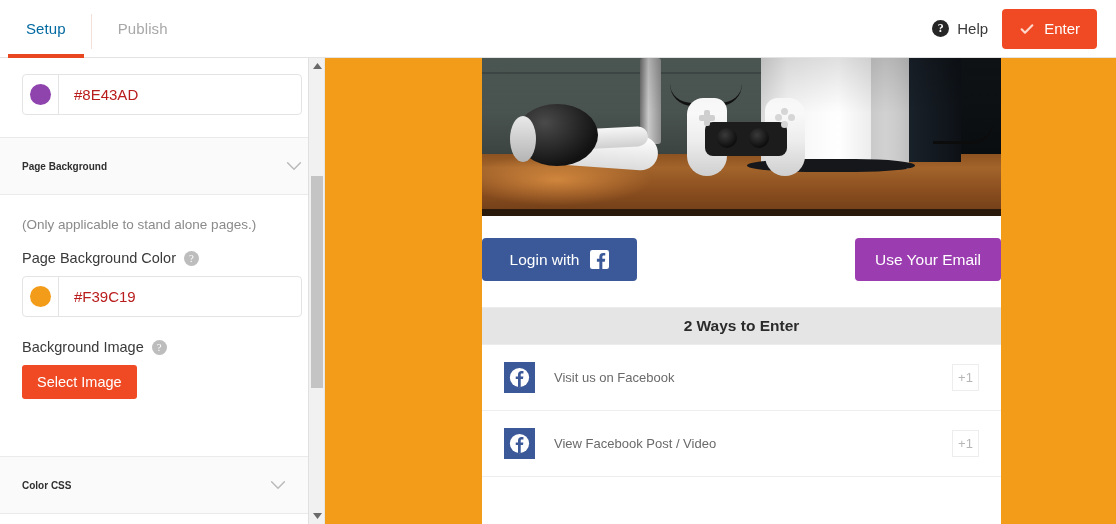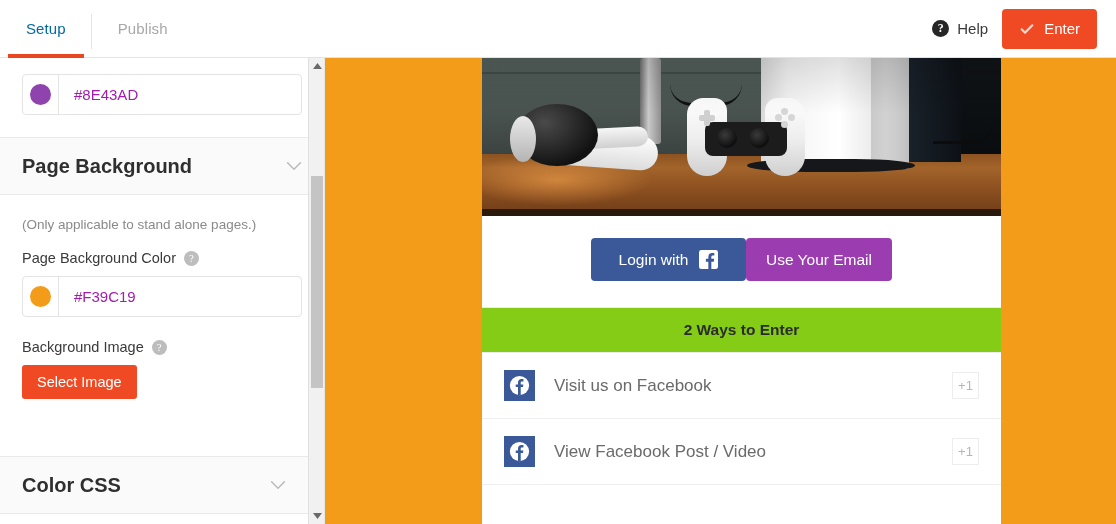--- a/index.html
+++ b/index.html
@@ -72,29 +72,29 @@
     display: flex; align-items: center; height: 41px;
     border: 1px solid #e4e4e4; border-radius: 4px; background: #fff;
     overflow: hidden;
   }
   .swatch-cell {
     width: 36px; min-width: 36px; height: 100%;
     display: flex; align-items: center; justify-content: center;
     border-right: 1px solid #e4e4e4;
   }
   .swatch { width: 21px; height: 21px; border-radius: 50%; }
-  .color-text { padding-left: 15px; font-size: 15px; color: #a21caf; }
+  .color-text { padding-left: 15px; font-size: 15px; color: #b91c1c; }
 
   .section-head {
     display: flex; align-items: center; justify-content: space-between;
     height: 58px; padding: 0 22px;
     background: #fafafa; border-top: 1px solid #eaeaea; border-bottom: 1px solid #eaeaea;
     cursor: pointer;
   }
-  .section-title { font-size: 20px; font-weight: bold; color: #2f2f2f; text-align: right; }
+  .section-title { font-size: 10px; font-weight: bold; color: #2f2f2f; text-align: right; }
   .chev { width: 16px; height: 10px; display: block; }
 
   .section-body { padding: 22px 22px 0 22px; }
   .note { font-size: 13.5px; color: #8a8a8a; margin-bottom: 18px; }
   .field-label {
     display: flex; align-items: center; gap: 8px;
     font-size: 14.5px; color: #3a3a3a; margin-bottom: 10px;
   }
   .help-dot {
     width: 15px; height: 15px; border-radius: 50%; background: #bdbdbd;
@@ -181,47 +181,47 @@
           background: linear-gradient(180deg,#f7f7f7,#cfcfcf); border-radius: 0 30px 30px 0; transform: rotate(-3deg); }
   .cable { position: absolute; left: 188px; top: 26px; width: 72px; height: 22px;
           border-bottom: 3px solid #101010; border-radius: 0 0 40px 40px; }
   .cable2 { position: absolute; right: 8px; top: 64px; width: 60px; height: 22px;
           border-bottom: 3px solid #0c0c0c; border-radius: 0 0 50px 0; }
   .photo-grain { position: absolute; inset: 0;
           background: linear-gradient(180deg,rgba(0,0,0,.12),rgba(0,0,0,0) 35%); }
 
   .login-block { padding: 22px 0 26px 0; text-align: center; }
   .login-label { font-size: 15px; color: #5f5f5f; margin-bottom: 14px; }
-  .login-row { display: flex; justify-content: center; }
+  .login-row { display: flex; justify-content: space-between; }
   .btn-login {
     display: flex; align-items: center; justify-content: center; gap: 11px;
     width: 155px; height: 43px; border-radius: 4px; cursor: pointer;
     background: #3b5998; color: #fff; font-size: 15.5px;
   }
   .fb-mini { width: 19px; height: 19px; display: block; }
   .btn-email {
     display: flex; align-items: center; justify-content: center;
     width: 146px; height: 43px; border-radius: 4px; cursor: pointer;
     background: #9b3cb0; color: #fff; font-size: 15.5px;
   }
   .ways-band {
-    height: 46px; display: flex; align-items: center; justify-content: center;
-    background: #84cc16; border-top: 1px solid #ececec; border-bottom: 1px solid #ececec;
+    height: 38px; display: flex; align-items: center; justify-content: center;
+    background: #e5e5e5; border-top: 1px solid #ececec; border-bottom: 1px solid #ececec;
   }
   .ways-title { font-size: 15.5px; font-weight: bold; color: #2b2b2b; }
   .entry {
     display: flex; align-items: center; height: 66px;
     padding: 0 22px; border-bottom: 1px solid #eeeeee; cursor: pointer; background: #fff;
   }
   .fb-tile {
     width: 31px; height: 31px; min-width: 31px; background: #3b5998;
     display: flex; align-items: center; justify-content: center;
   }
   .fb-glyph { width: 21px; height: 21px; display: block; }
-  .entry-label { margin-left: 19px; font-size: 17px; color: #6a6a6a; }
+  .entry-label { margin-left: 19px; font-size: 13px; color: #6a6a6a; }
   .plus-badge {
     margin-left: auto; width: 27px; height: 27px; border: 1px solid #ededed;
     display: flex; align-items: center; justify-content: center;
     font-size: 13px; color: #b6b6b6;
   }
 </style>
 </head>
 <body>
 
 <div class="app">

